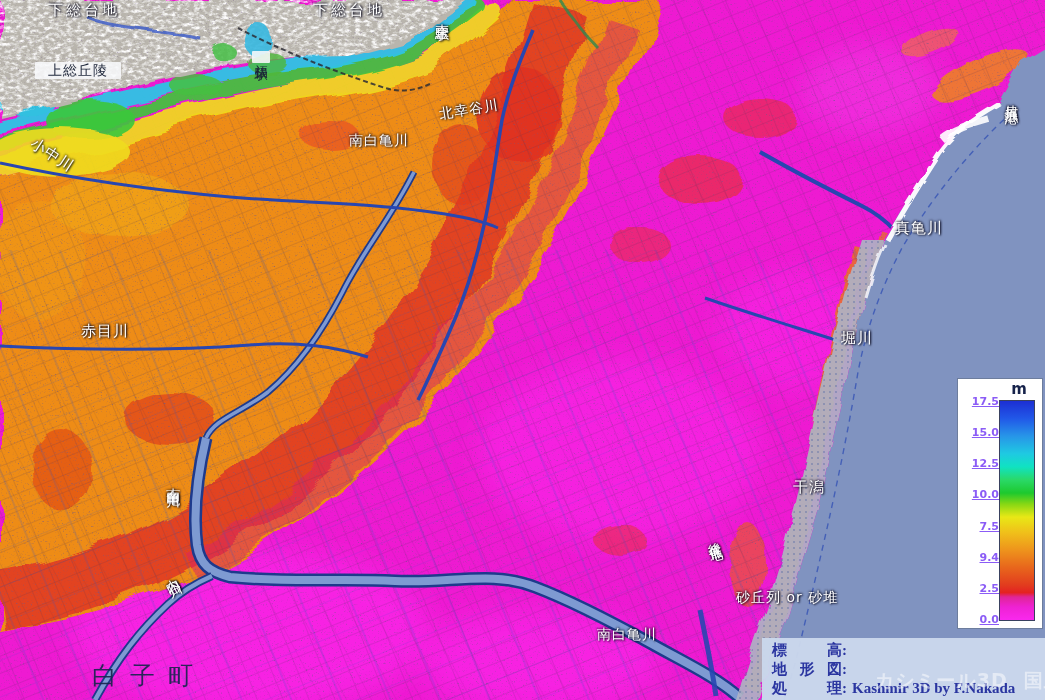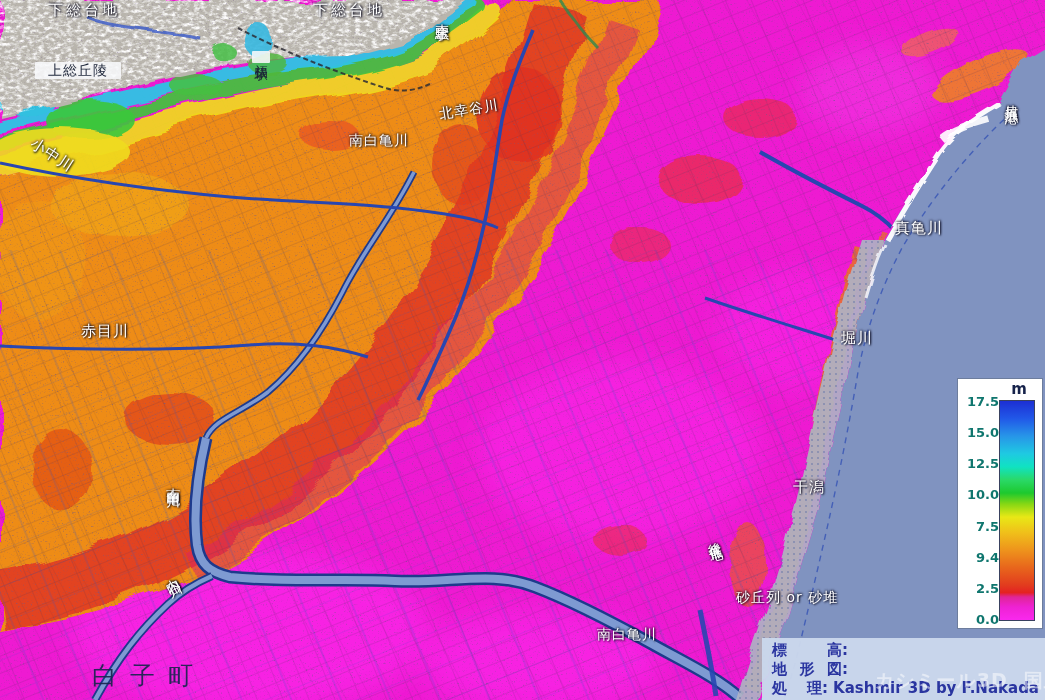--- a/index.html
+++ b/index.html
@@ -23,28 +23,28 @@
   .map-label.sp2{letter-spacing:3px;}
 
   
   #legend{position:absolute;left:957px;top:378px;width:86px;height:251px;z-index:6;
     background:#ffffff;border:1px solid #6d7d9d;}
   #legend .unit{position:absolute;top:1px;right:15px;font-size:15px;font-weight:bold;color:#16224a;}
   #legend-bar{position:absolute;top:21px;right:7px;width:36px;height:221px;border:1px solid #39415f;}
   #legend-ticks{position:absolute;top:22px;left:0;width:49px;height:219px;
     display:flex;flex-direction:column;justify-content:space-between;}
   .ltick{height:0;display:flex;align-items:center;justify-content:flex-end;}
-  .ltick .num{font-size:13px;font-weight:bold;color:#0f766e;letter-spacing:0;}
+  .ltick .num{font-size:11px;font-weight:bold;color:#8b5cf6;letter-spacing:0;text-decoration:underline;}
   .ltick .dash{width:6px;height:2px;background:#16224a;margin-left:2px;}
 
   
   #credits{position:absolute;left:762px;top:638px;width:283px;height:62px;z-index:6;
     background:rgba(203,215,236,.96);color:#2a35a0;font-size:15px;font-weight:bold;
     padding:3px 6px 2px 10px;}
-  .credit-row{display:flex;align-items:flex-start;line-height:19px;white-space:pre;}
+  .credit-row{display:flex;align-items:flex-start;line-height:19px;white-space:pre;font-family:Liberation Serif, serif;}
   .credit-label{display:inline-block;width:70px;text-align:justify;text-align-last:justify;}
   .credit-sep{margin-right:5px;}
   #watermark{position:absolute;left:875px;top:668px;z-index:7;display:flex;gap:16px;
     color:rgba(255,255,255,.5);font-size:19px;font-weight:bold;letter-spacing:1px;
     pointer-events:none;white-space:pre;}
 </style>
 </head>
 <body>
 
 <div id="stage">

